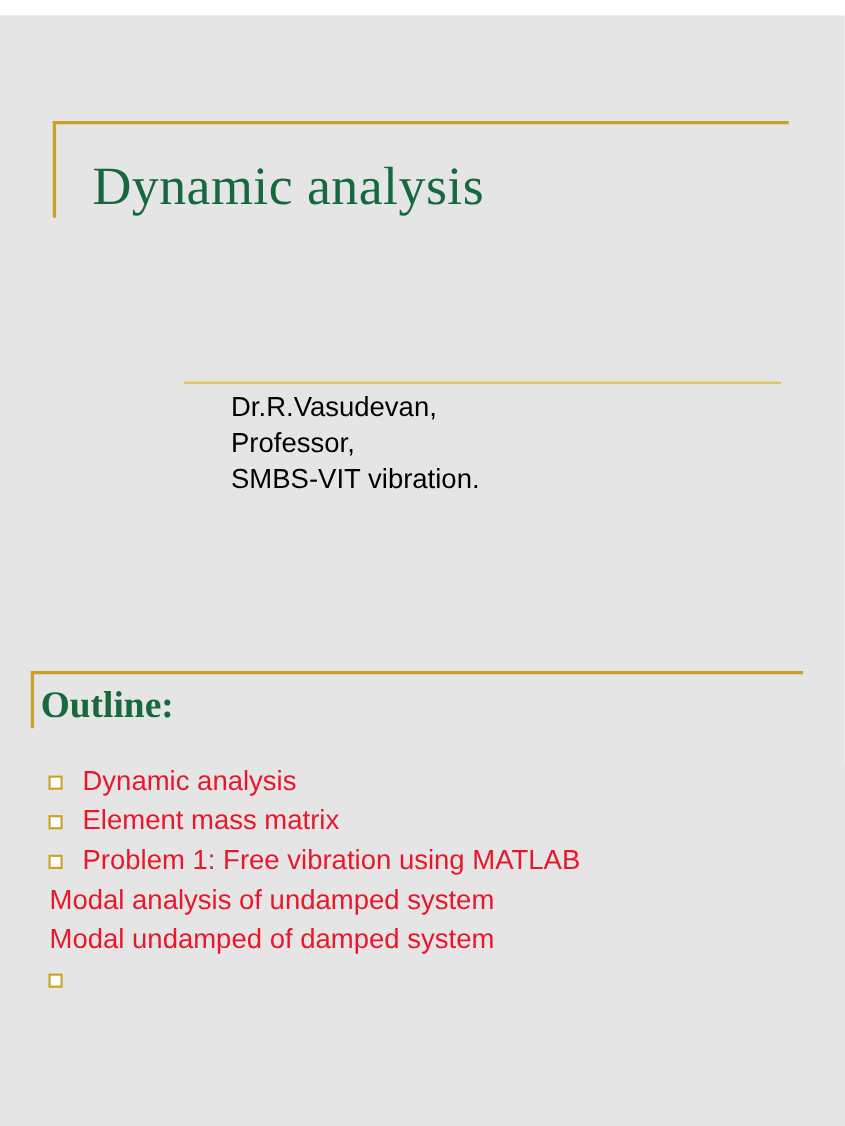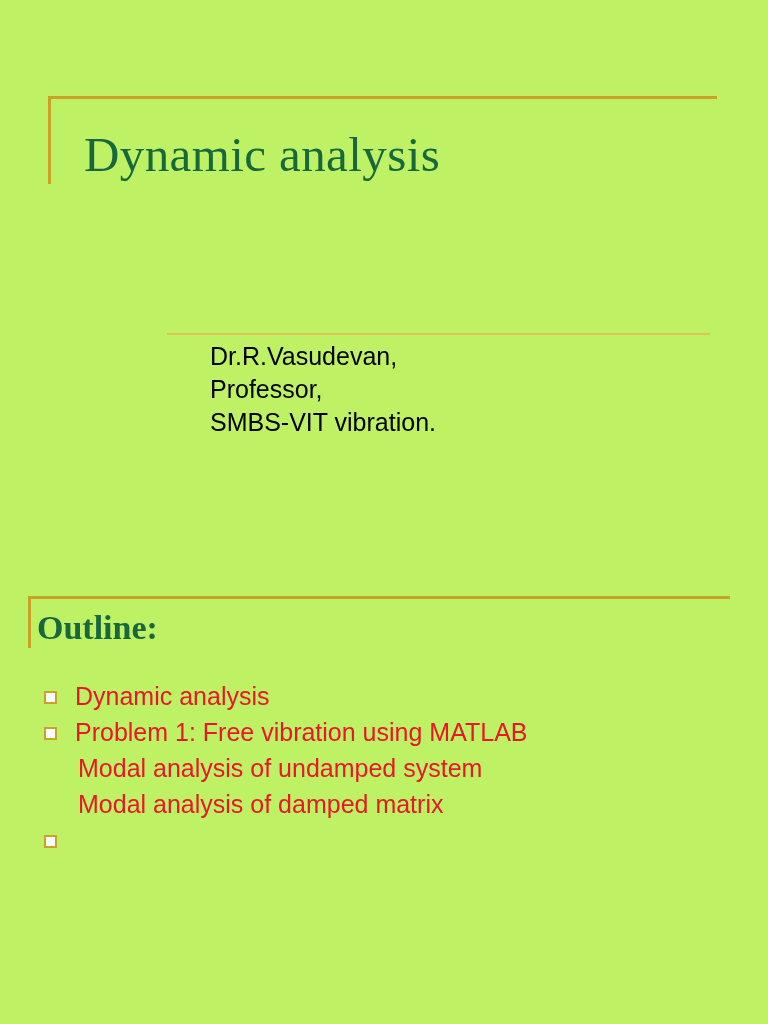--- a/index.html
+++ b/index.html
@@ -13,21 +13,22 @@
     height: 1024px;
     position: relative;
     overflow: hidden;
     font-family: "Liberation Sans", sans-serif;
     -webkit-font-smoothing: antialiased;
   }
 
   .slide {
     position: absolute;
     inset: 0;
-    background: #bef264;
+    background: #e5e5e5;
+    margin-top: 14px;
   }
 
   
   .title-block {
     position: absolute;
     left: 0;
     top: 0;
     width: 768px;
     height: 560px;
   }
@@ -134,21 +135,21 @@
     position: relative;
     height: 36px;
     color: #e8172a;
     font-family: "Liberation Sans", sans-serif;
     font-size: 25px;
     line-height: 36px;
     padding-left: 75px;
     white-space: nowrap;
   }
   .outline-item.sub {
-    padding-left: 78px;
+    padding-left: 45px;
   }
   .bullet-square {
     position: absolute;
     left: 44px;
     top: 13px;
     width: 9px;
     height: 9px;
     border: 2px solid #c9a227;
     background: #ffffff;
     box-sizing: content-box;
@@ -175,20 +176,21 @@
     </div>
   </div>
 
   <div class="outline-block">
     <div class="outline-rule-top"></div>
     <div class="outline-rule-left"></div>
     <div class="outline-heading">Outline:</div>
 
     <ul class="outline-list" id="outline-list">
         <li class="outline-item"><span class="bullet-square"></span><span class="item-text">Dynamic analysis</span></li>
+        <li class="outline-item"><span class="bullet-square"></span><span class="item-text">Element mass matrix</span></li>
         <li class="outline-item"><span class="bullet-square"></span><span class="item-text">Problem 1: Free vibration using MATLAB</span></li>
         <li class="outline-item sub"><span class="item-text">Modal analysis of undamped system</span></li>
-        <li class="outline-item sub"><span class="item-text">Modal analysis of damped matrix</span></li>
+        <li class="outline-item sub"><span class="item-text">Modal undamped of damped system</span></li>
         <li class="outline-item"><span class="bullet-square"></span></li>
       </ul>
   </div>
 
 </div>
 
 </body></html>

